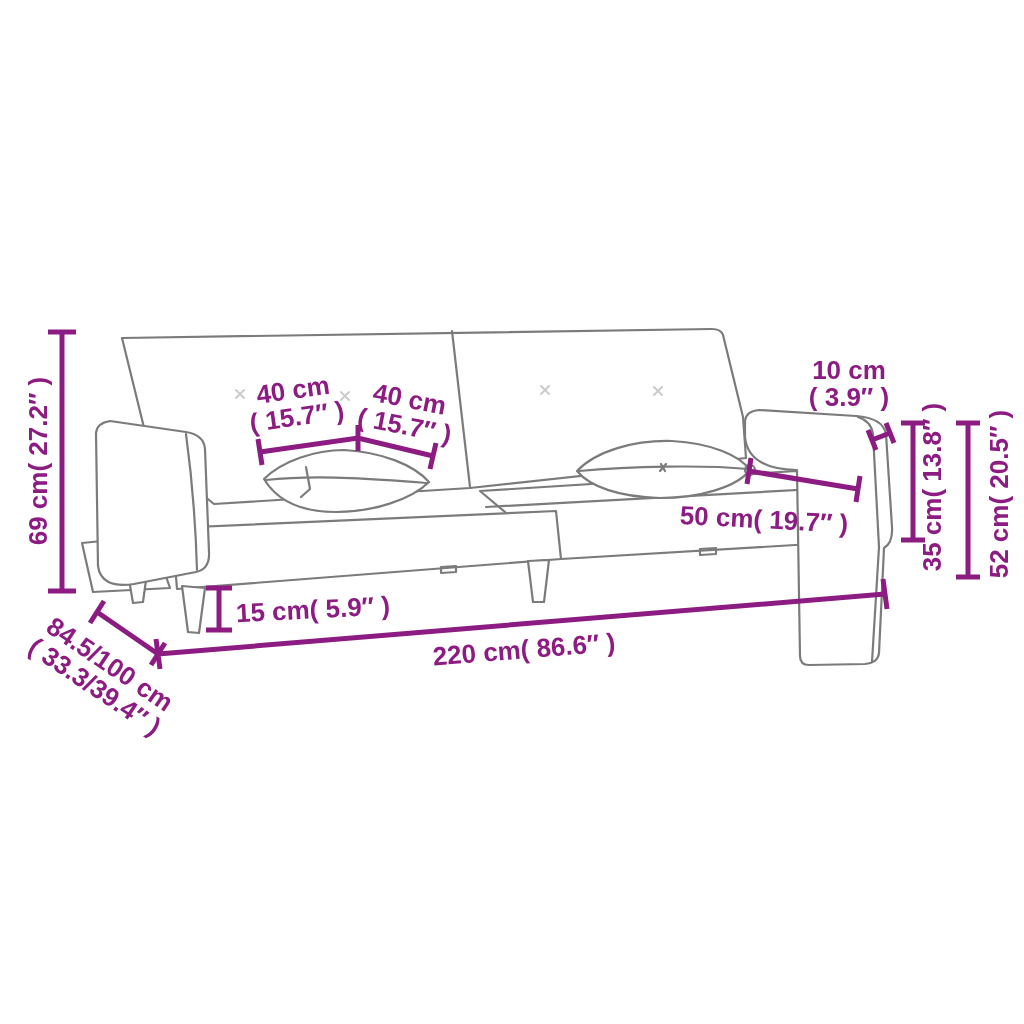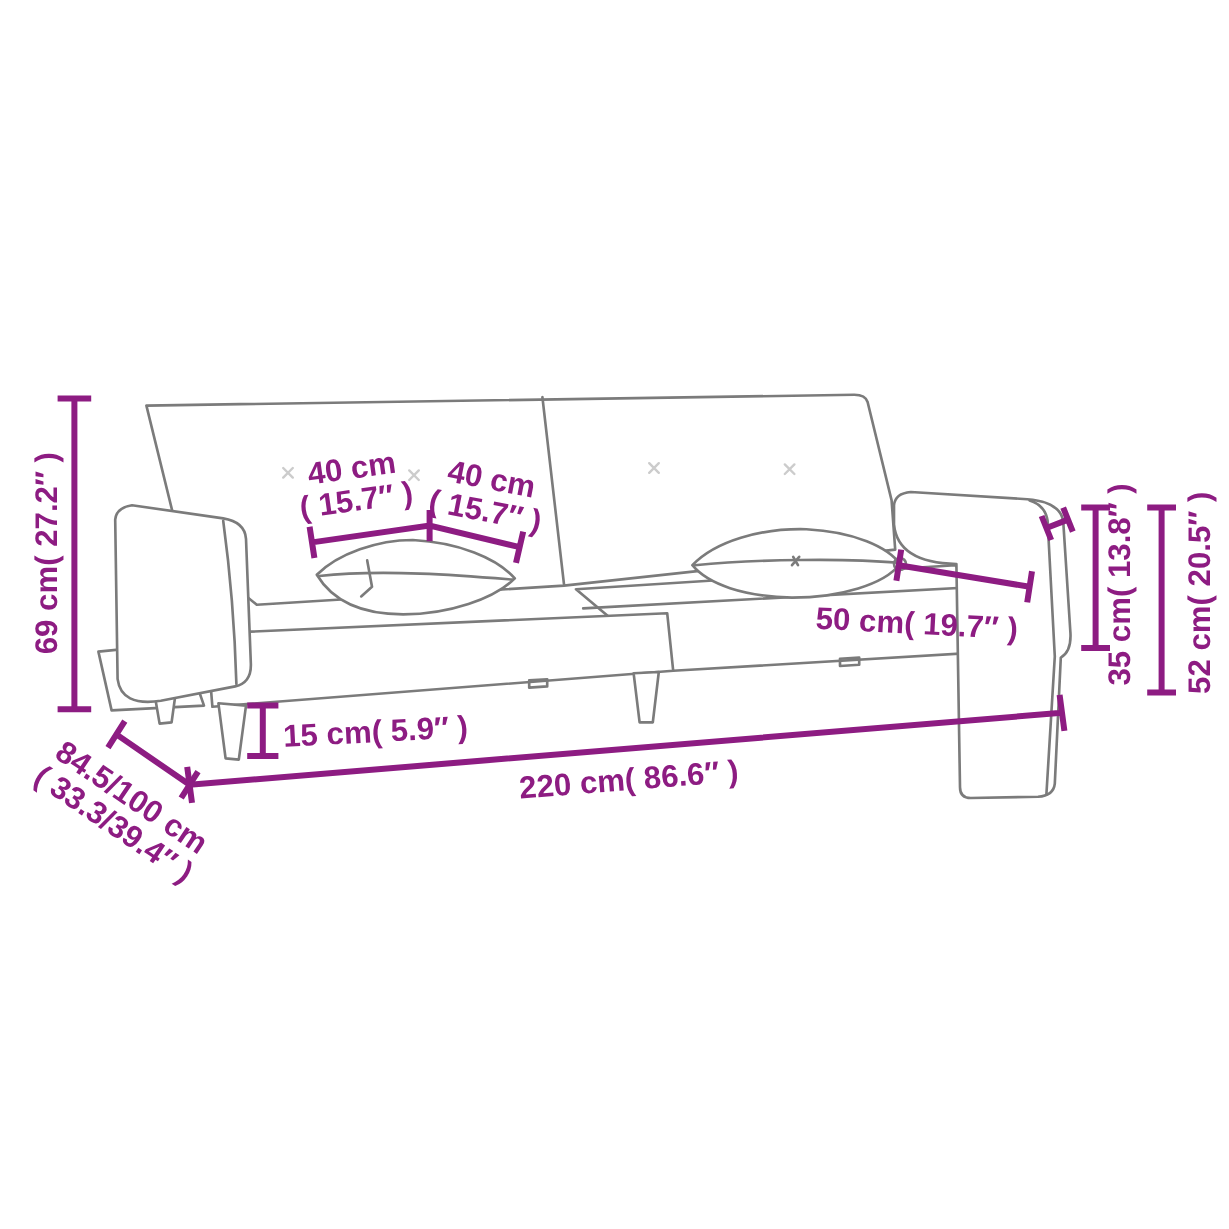--- a/index.html
+++ b/index.html
@@ -103,20 +103,24 @@
   <div class="dim-label" style="left:295px;top:404px;--rot:-8deg;">
     <span>40 cm</span>
     <span>( 15.7″ )</span>
   </div>
 
   <div class="dim-label" style="left:407px;top:413px;--rot:11deg;">
     <span>40 cm</span>
     <span>( 15.7″ )</span>
   </div>
 
+  <div class="dim-label" style="left:849px;top:384px;--rot:0deg;">
+    <span>10 cm</span>
+    <span>( 3.9″ )</span>
+  </div>
 
   <div class="dim-label" style="left:764px;top:520px;--rot:3deg;">50 cm( 19.7″ )</div>
 
   <div class="dim-label" style="left:933px;top:487px;--rot:-90deg;">35 cm( 13.8″ )</div>
 
   <div class="dim-label" style="left:1000px;top:494px;--rot:-90deg;">52 cm( 20.5″ )</div>
 
 </div>
 
 </body></html>

